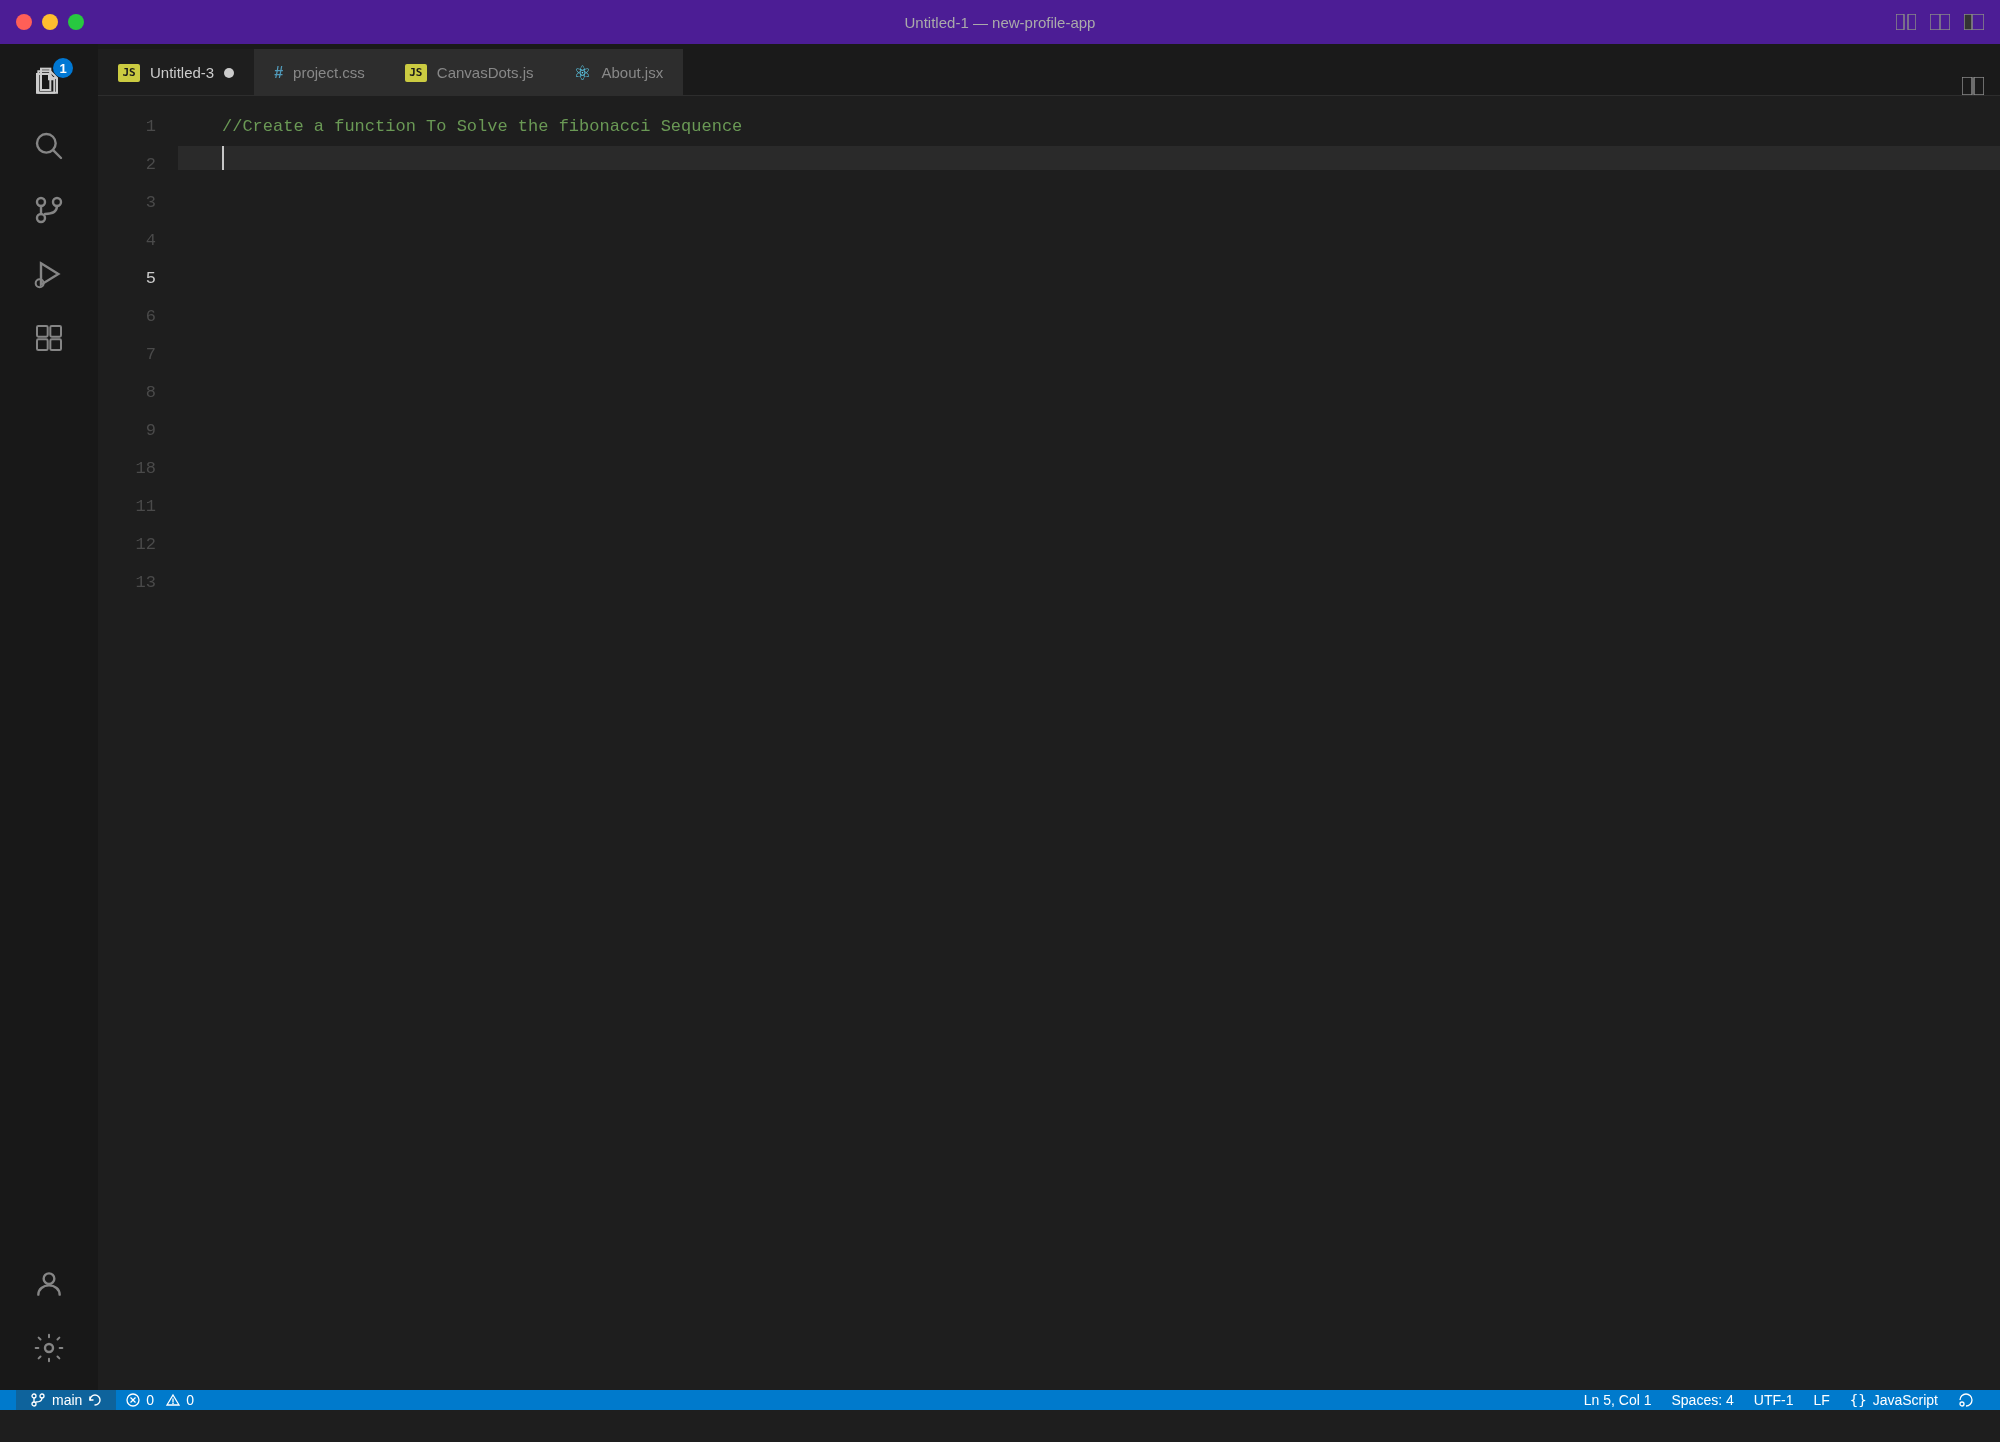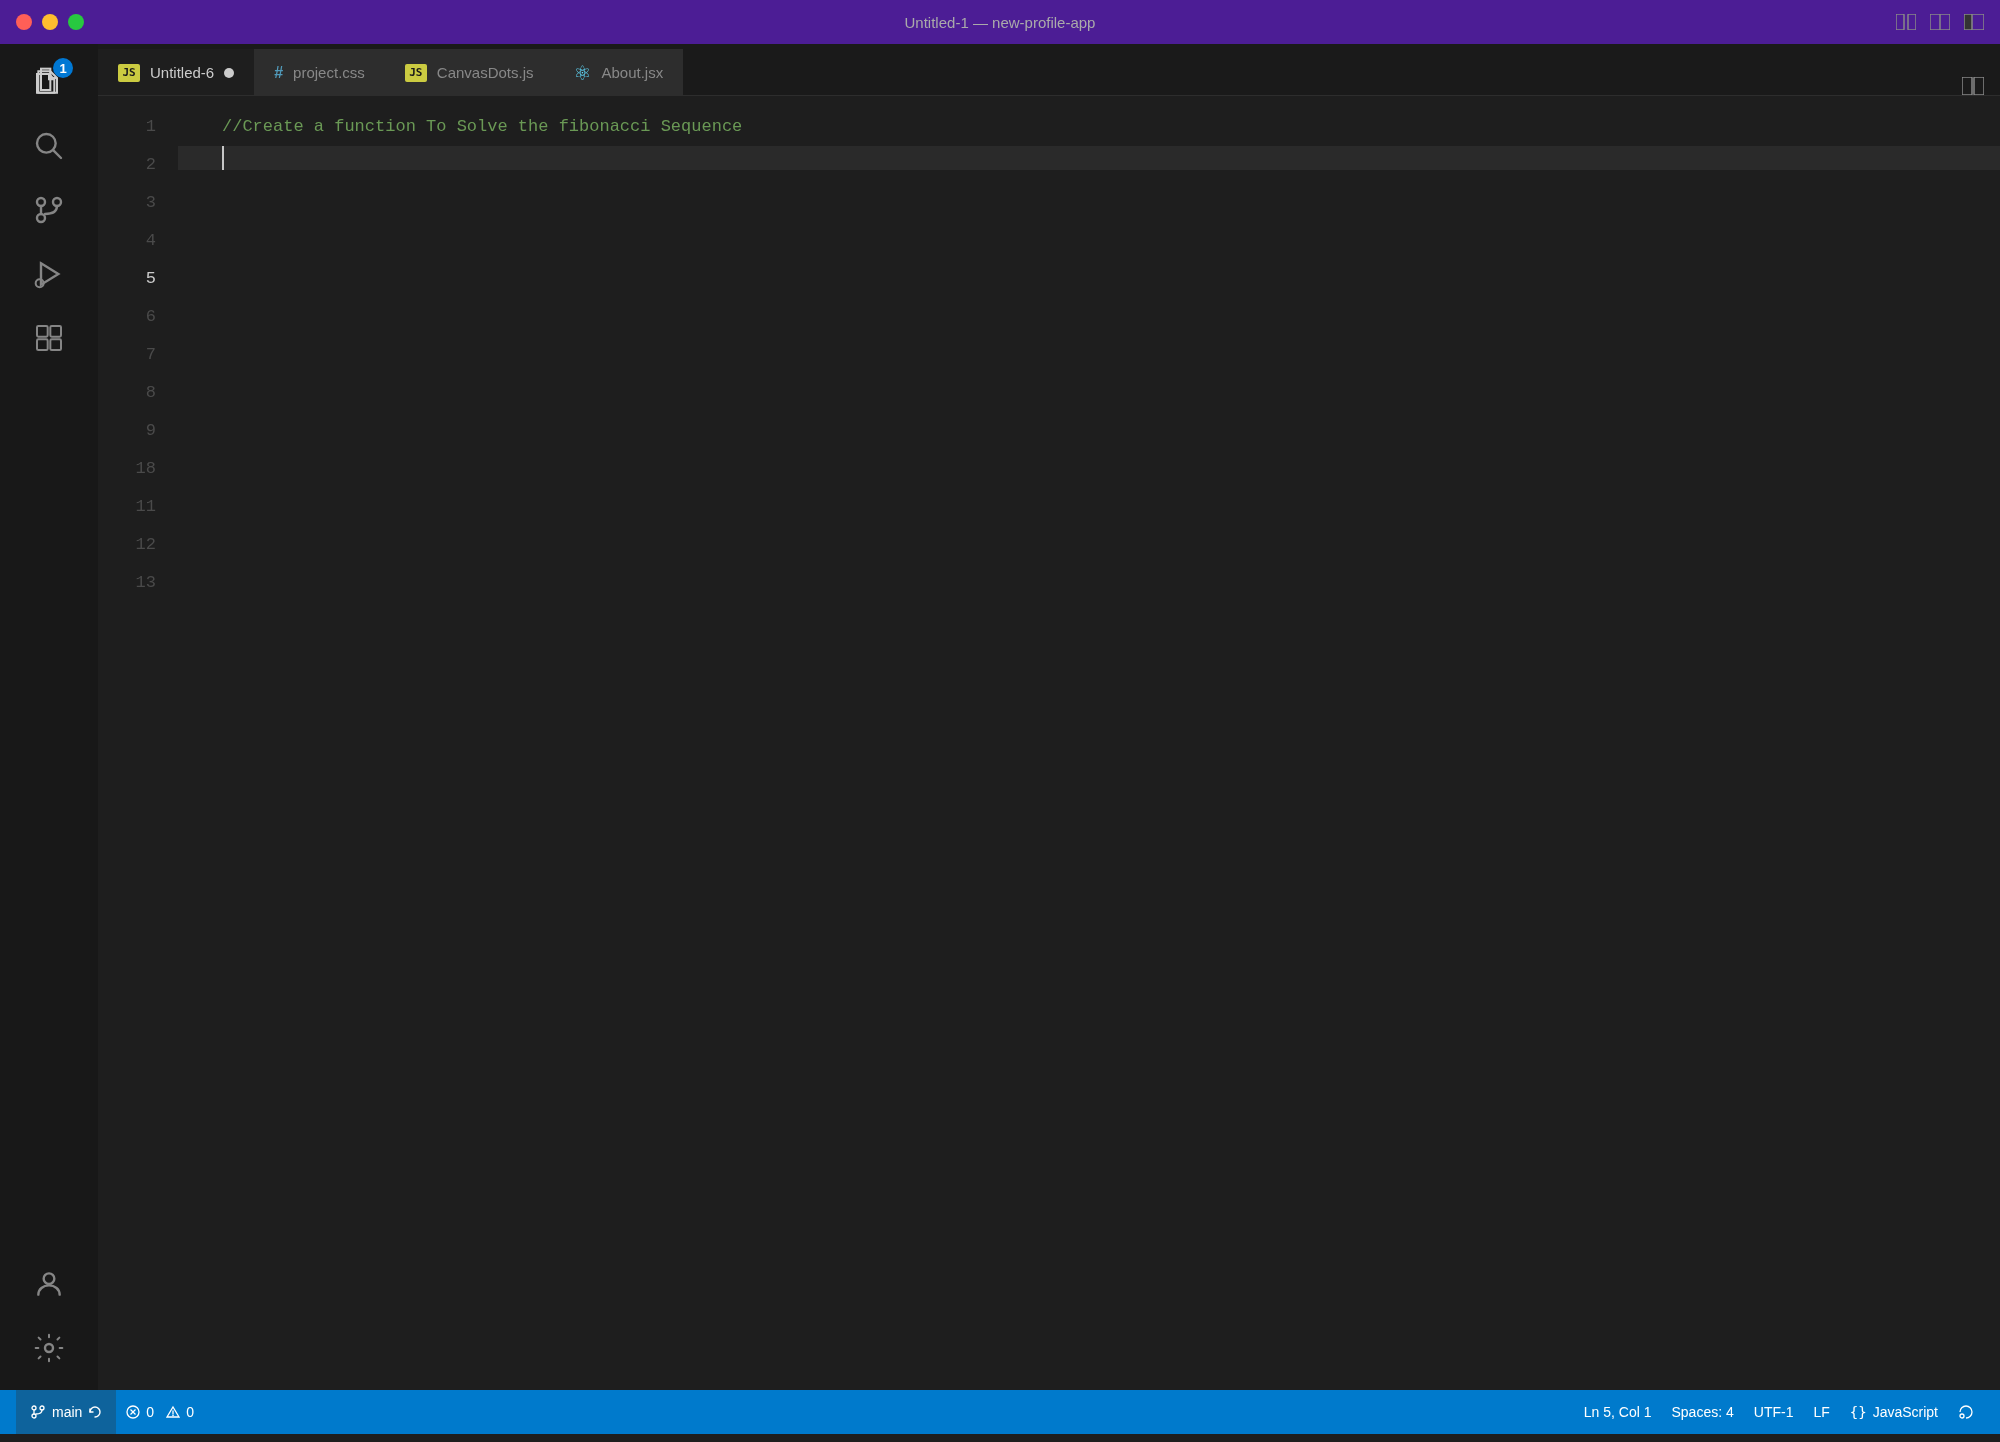--- a/index.html
+++ b/index.html
@@ -253,21 +253,21 @@
       width: 2px;
       height: 24px;
       background: #c6c6c6;
       vertical-align: middle;
       position: relative;
       z-index: 1;
     }
 
     
     .status-bar {
-      height: 44px;
+      height: 20px;
       background: #007acc;
       display: flex;
       align-items: center;
       padding: 0 16px;
       gap: 0;
       font-family: -apple-system, BlinkMacSystemFont, sans-serif;
       font-size: 14px;
       color: white;
     }
 
@@ -399,21 +399,21 @@
       </svg>
     </div>
   </div>
 
   <div class="editor-area">
 
     <div class="tabs-bar">
 
       <div class="tab active">
         <span class="tab-icon-js">JS</span>
-        <span>Untitled-6</span>
+        <span>Untitled-3</span>
         <span class="tab-dot"></span>
       </div>
 
       <div class="tab">
         <span class="tab-icon-css">#</span>
         <span>project.css</span>
       </div>
 
       <div class="tab">
         <span class="tab-icon-js">JS</span>

